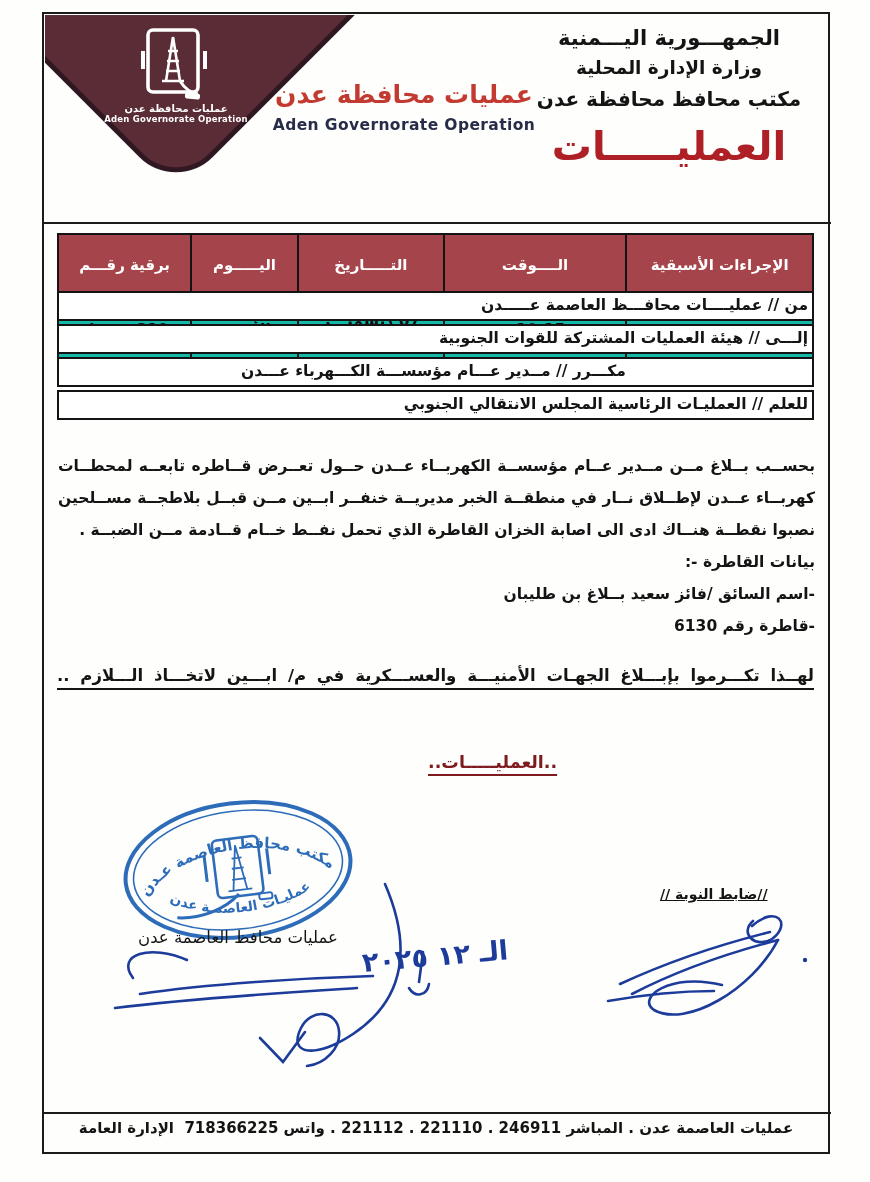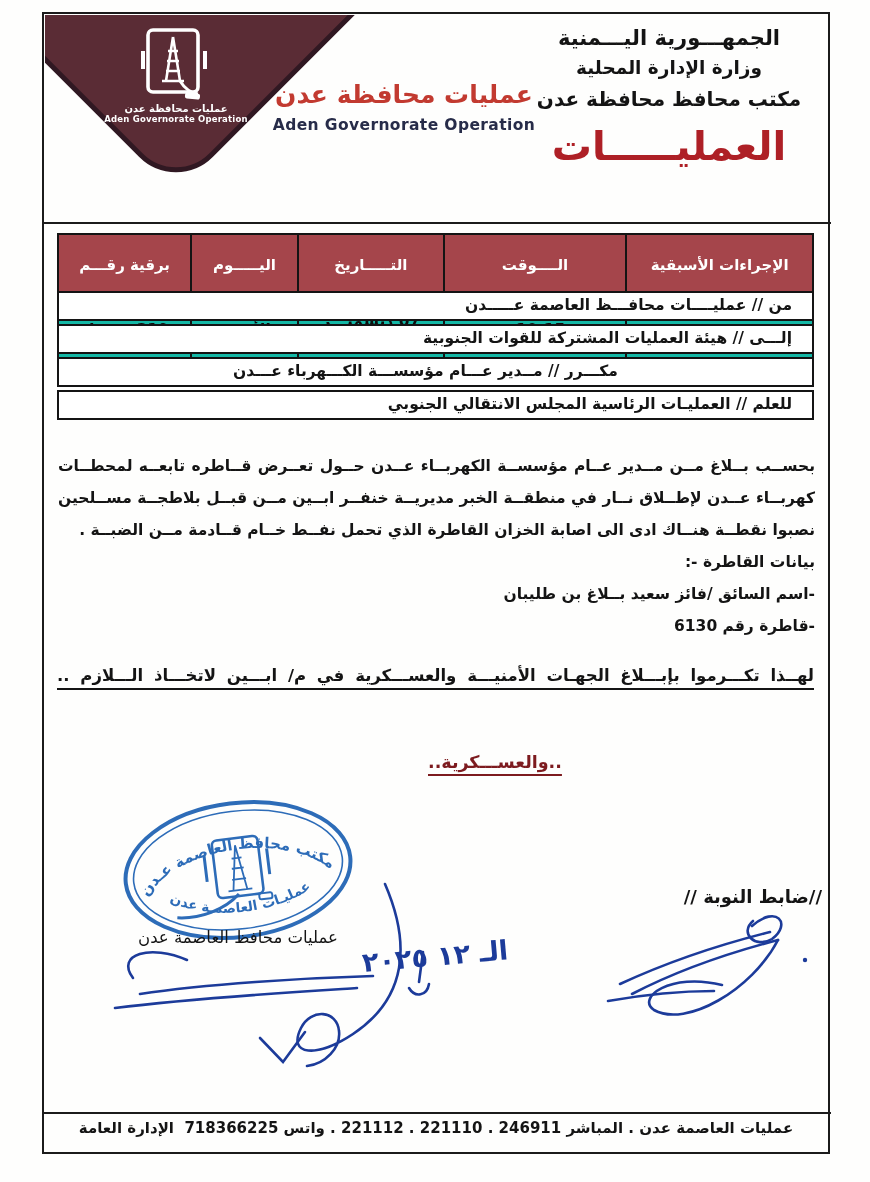--- a/index.html
+++ b/index.html
@@ -34,37 +34,37 @@
 
   
   table.meta{left:57px;top:233px;width:757px;position:absolute;border-collapse:collapse;direction:rtl;table-layout:fixed;}
   table.meta th,table.meta td{border:2.5px solid #141414;text-align:center;padding:16px;}
   table.meta th{background:#a5454b;color:#fff;font-size:15px;font-weight:bold;height:27px;}
   table.meta td{background:#14b8a6;color:#0d0d0d;font-size:15.5px;font-weight:bold;height:26px;}
   .c0{width:25.8%;} .c1{width:25.1%;} .c2{width:19.2%;} .c3{width:12.8%;} .c4{width:17.1%;}
 
   
   .recipient{left:57px;width:757px;height:30px;border:2.5px solid #141414;box-sizing:border-box;direction:rtl;
-             font-size:15.5px;font-weight:bold;line-height:25px;padding-right:20px;background:#fff;}
+             font-size:15.5px;font-weight:bold;line-height:25px;padding-right:4px;background:#fff;}
 
   
   .body-block{left:58px;top:450px;width:757px;direction:rtl;font-weight:bold;font-size:15.5px;line-height:2.07;}
   .body-par{text-align:justify;}
   .body-line{text-align:right;}
   .directive{left:57px;top:666px;width:757px;direction:rtl;font-weight:bold;font-size:16.5px;
              text-align:justify;text-align-last:justify;text-decoration:underline;
              text-underline-offset:7px;text-decoration-thickness:2px;}
   .importance{left:428px;top:752px;direction:rtl;font-weight:bold;font-size:17.5px;color:#7d1b1f;
               text-decoration:underline;text-underline-offset:6px;text-decoration-thickness:2px;}
 
   
   .stamp{left:116px;top:792px;}
   .stamp-caption{left:102px;top:928px;width:272px;text-align:center;font-size:16.5px;font-weight:normal;direction:rtl;}
   .sig-left{left:55px;top:936px;}
-  .sig-right-label{left:660px;top:886px;width:162px;text-align:right;font-size:18px;font-weight:bold;direction:rtl;}
+  .sig-right-label{left:660px;top:886px;width:162px;text-align:left;font-size:14px;font-weight:bold;direction:rtl;text-decoration:underline;}
   .sig-right{left:592px;top:898px;}
 
   
   .footer-text{left:46px;top:1119px;width:780px;text-align:center;direction:rtl;font-size:15px;font-weight:bold;}
   svg{display:block;overflow:visible;}
 </style>
 </head>
 <body>
 
 <div class="page">
@@ -127,21 +127,21 @@
   <div class="abs recipient" style="top:390px;">للعلم // العمليـات الرئاسية المجلس الانتقالي الجنوبي</div>
 
   <div class="abs body-block">
     <div class="body-par">بحســب بــلاغ مــن مــدير عــام مؤسســة الكهربــاء عــدن حــول تعــرض قــاطره تابعــه لمحطــات كهربــاء عــدن لإطــلاق نــار في منطقــة الخبر مديريــة خنفــر ابــين مــن قبــل بلاطجــة مســلحين نصبوا نقطــة هنــاك ادى الى اصابة الخزان القاطرة الذي تحمل نفــط خــام قــادمة مــن الضبــة .</div>
     <div class="body-line">بيانات القاطرة -:</div>
     <div class="body-line">-اسم السائق /فائز سعيد بــلاغ بن طليبان</div>
     <div class="body-line">-قاطرة رقم 6130</div>
   </div>
 
   <div class="abs directive">لهــذا تكـــرموا بإبـــلاغ الجهـات الأمنيـــة والعســـكرية في م/ ابـــين لاتخـــاذ الـــلازم ..</div>
-  <div class="abs importance">..والعســـكرية..</div>
+  <div class="abs importance">..العمليـــــات..</div>
 
   <svg class="abs stamp" width="244" height="156" viewBox="0 0 244 156">
     <g transform="rotate(-7 122 78)">
       <ellipse cx="122" cy="78" rx="113" ry="67" fill="none" stroke="#2d6cb8" stroke-width="4"></ellipse>
       <ellipse cx="122" cy="78" rx="105" ry="59" fill="none" stroke="#2d6cb8" stroke-width="1.6"></ellipse>
       <defs>
         <path id="arcTop" d="M 26,100 A 101,57 0 0 1 218,94"></path>
         <path id="arcBot" d="M 36,88 A 96,52 0 0 0 208,94"></path>
       </defs>
       <text font-size="15" font-weight="bold" fill="#2d6cb8">

